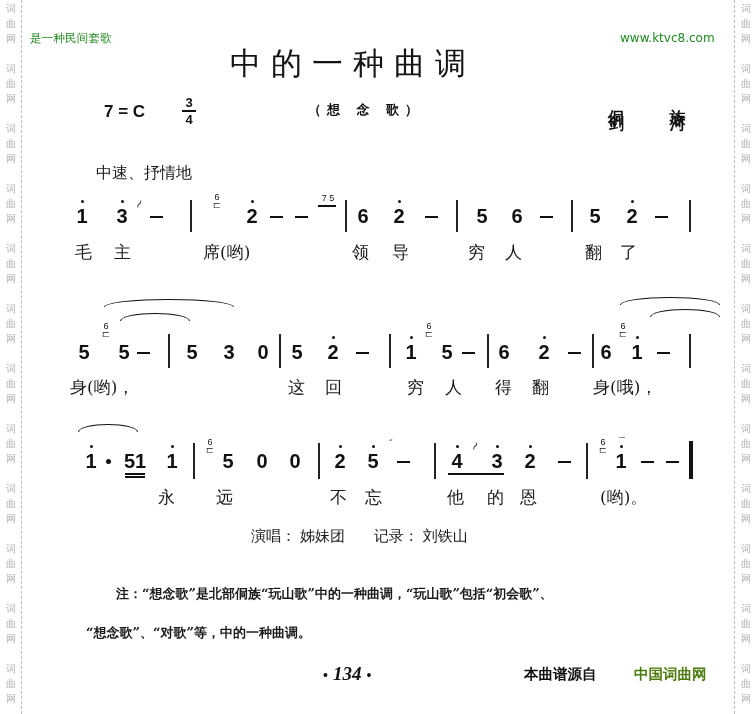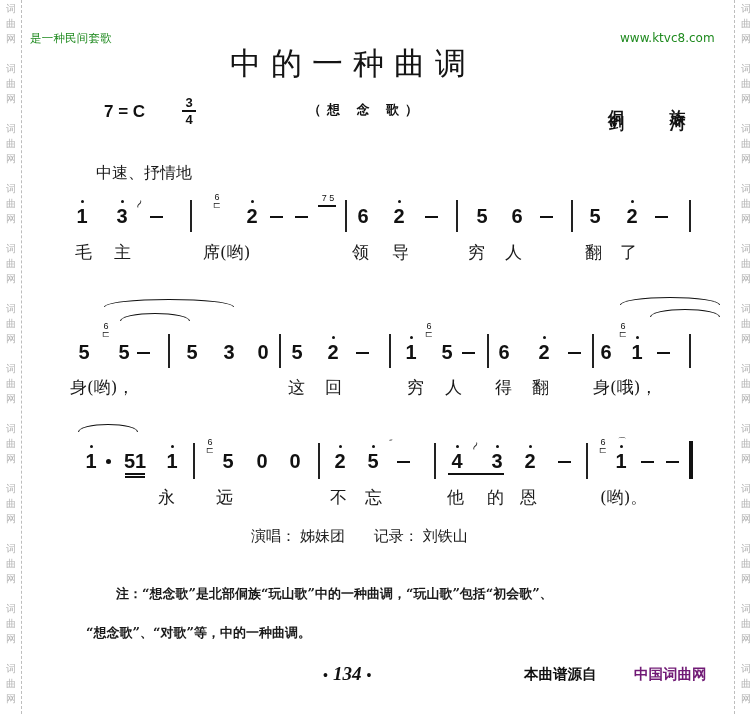--- a/index.html
+++ b/index.html
@@ -47,21 +47,21 @@
   .performers { position: absolute; left: 251px; top: 527px; font-family: "DejaVu Sans", sans-serif; font-size: 15px; color: #1a1a1a; }
   .performers span { margin-right: 4px; }
   .recorder { margin-left: 20px; }
 
   .note1 { position: absolute; left: 116px; top: 585px; font-family: "DejaVu Serif", serif; font-weight: bold; font-size: 13px; color: #1a1a1a; white-space: nowrap; }
   .note2 { position: absolute; left: 86px; top: 624px; font-family: "DejaVu Serif", serif; font-weight: bold; font-size: 13px; color: #1a1a1a; white-space: nowrap; }
 
   .page-num { position: absolute; left: 318px; top: 663px; font-family: "Liberation Serif", serif; font-weight: bold; font-style: italic; font-size: 19px; color: #111; }
   .page-num .bullet { font-style: normal; font-size: 14px; margin: 0 5px; }
   .source { position: absolute; left: 524px; top: 665px; font-family: "DejaVu Sans", sans-serif; font-weight: bold; font-size: 14.5px; color: #111; }
-  .source-site { position: absolute; left: 634px; top: 665px; font-family: "DejaVu Sans", sans-serif; font-weight: bold; font-size: 14.5px; color: #701a75; }
+  .source-site { position: absolute; left: 634px; top: 665px; font-family: "DejaVu Sans", sans-serif; font-weight: bold; font-size: 14.5px; color: #4d7c0f; }
 </style>
 </head>
 <body>
 
 <div class="margin left">
   <div class="dash"></div>
 <div class="wm-group" style="top: 1px;">
       <div>词</div>
       <div>曲</div>
       <div>网</div>

